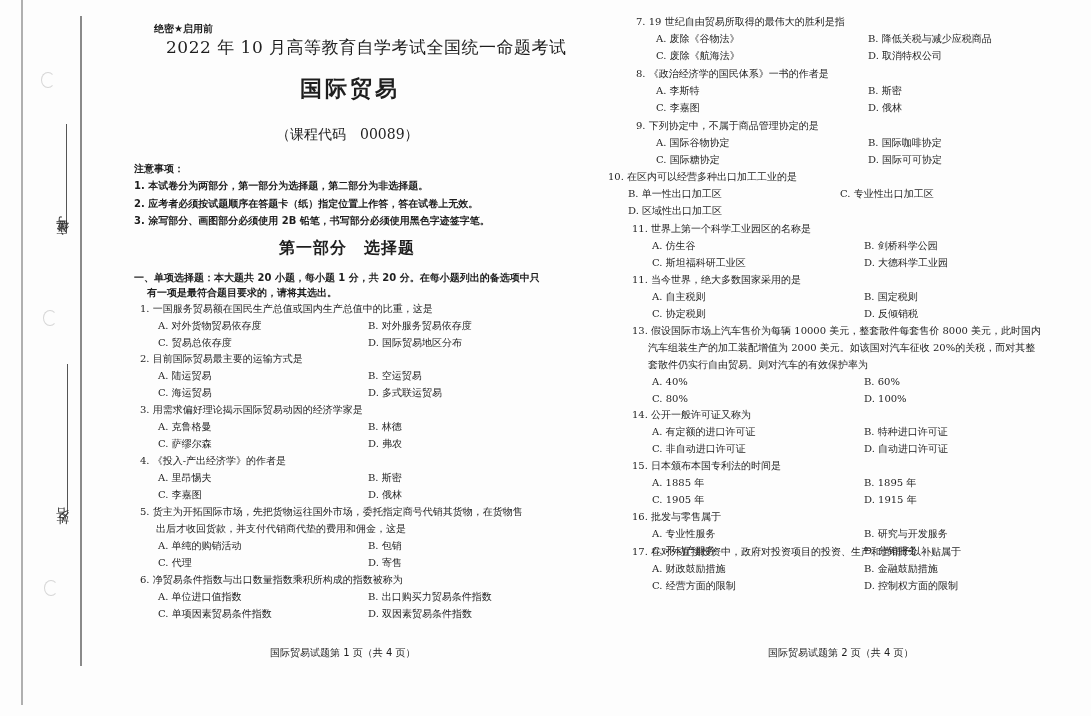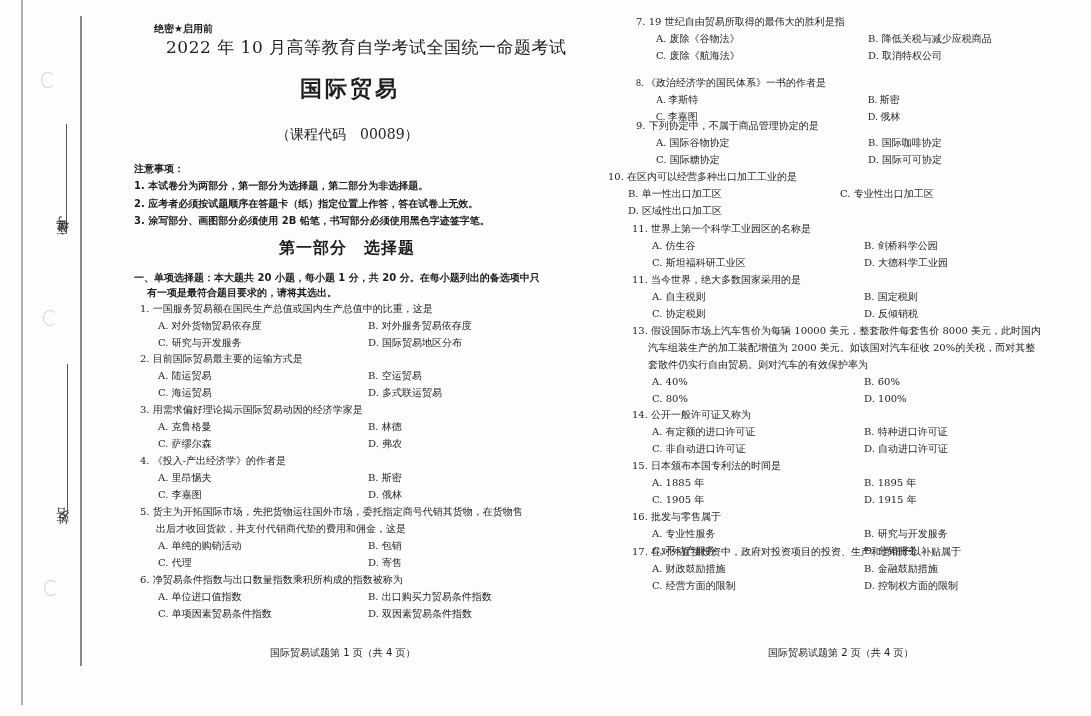--- a/index.html
+++ b/index.html
@@ -62,21 +62,21 @@
 <div class="abs section-head">
   <span>一、单项选择题：本大题共 20 小题，每小题 1 分，共 20 分。在每小题列出的备选项中只</span>
   <span class="sub">有一项是最符合题目要求的，请将其选出。</span>
 </div>
 
 <div class="q" style="left:140px; top:300px;">
   <span class="stem"><span>1.</span> <span>一国服务贸易额在国民生产总值或国内生产总值中的比重，这是</span></span>
   <div class="opts">
     <span class="opt">A. 对外货物贸易依存度</span>
     <span class="opt">B. 对外服务贸易依存度</span>
-    <span class="opt">C. 研究与开发服务</span>
+    <span class="opt">C. 贸易总依存度</span>
     <span class="opt">D. 国际贸易地区分布</span>
   </div>
 </div>
 <div class="q" style="left:140px; top:350px;">
   <span class="stem"><span>2.</span> <span>目前国际贸易最主要的运输方式是</span></span>
   <div class="opts">
     <span class="opt">A. 陆运贸易</span>
     <span class="opt">B. 空运贸易</span>
     <span class="opt">C. 海运贸易</span>
     <span class="opt">D. 多式联运贸易</span>
@@ -124,21 +124,21 @@
 
 <div class="q right" style="left:636px; top:13px;">
   <span class="stem"><span>7.</span> <span>19 世纪自由贸易所取得的最伟大的胜利是指</span></span>
   <div class="opts">
     <span class="opt">A. 废除《谷物法》</span>
     <span class="opt">B. 降低关税与减少应税商品</span>
     <span class="opt">C. 废除《航海法》</span>
     <span class="opt">D. 取消特权公司</span>
   </div>
 </div>
-<div class="q right" style="left:636px; top:74px;font-family:Liberation Serif, serif;">
+<div class="q right" style="left:636px; top:65px;">
   <span class="stem"><span>8.</span> <span>《政治经济学的国民体系》一书的作者是</span></span>
   <div class="opts">
     <span class="opt">A. 李斯特</span>
     <span class="opt">B. 斯密</span>
     <span class="opt">C. 李嘉图</span>
     <span class="opt">D. 俄林</span>
   </div>
 </div>
 <div class="q right" style="left:636px; top:117px;">
   <span class="stem"><span>9.</span> <span>下列协定中，不属于商品管理协定的是</span></span>

